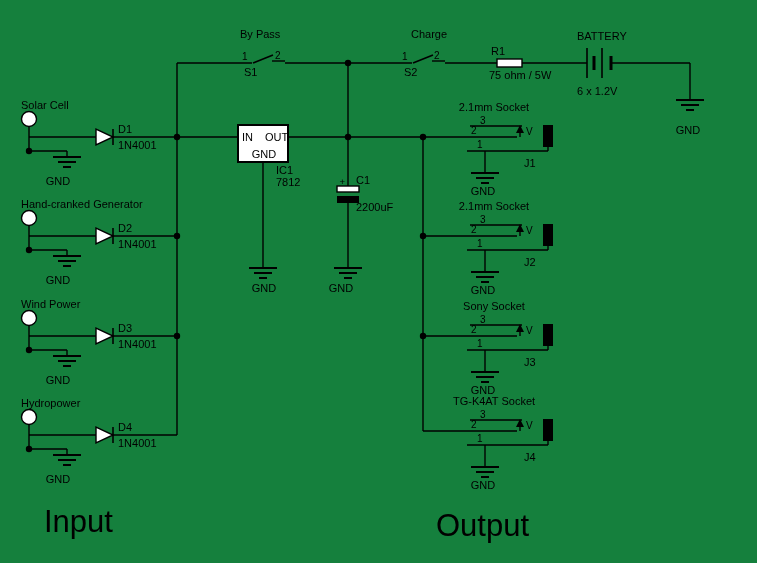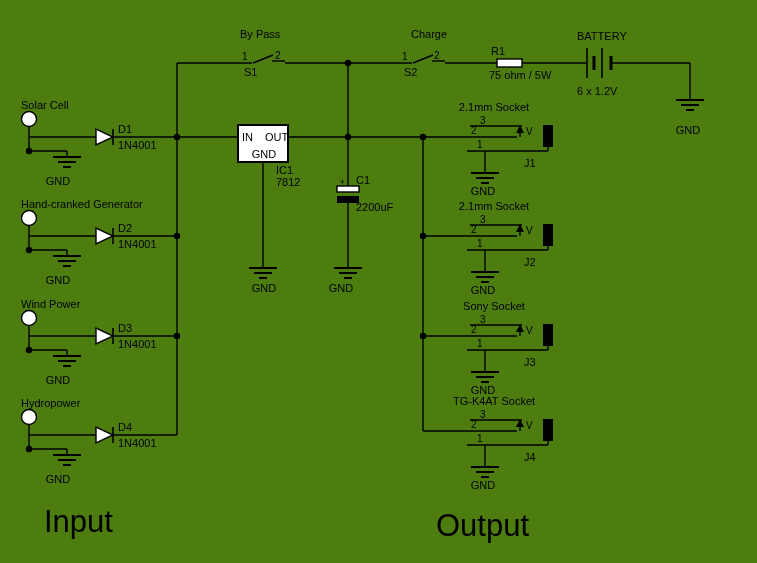--- a/index.html
+++ b/index.html
@@ -1,16 +1,16 @@
 <!DOCTYPE html>
 <html><head>
 <meta charset="utf-8">
 <style>
   html,body{margin:0;padding:0;background:#ffffff;}
-  .stage{width:757px;height:563px;background:#4d7c0f;position:relative;overflow:hidden;}
+  .stage{width:757px;height:563px;background:#15803d;position:relative;overflow:hidden;}
   svg{display:block;font-family:"Liberation Sans", sans-serif;}
   text{fill:#000;}
   .t11{font-size:11px;}
   .t10{font-size:10px;}
   .t9{font-size:9.5px;}
   .title{font-size:31px;}
   .w{stroke:#000;stroke-width:1.4;fill:none;}
   .w2{stroke:#000;stroke-width:1.6;fill:none;}
   .w3{stroke:#000;stroke-width:3;fill:none;}
   .box{stroke:#000;stroke-width:2;fill:#fff;}

